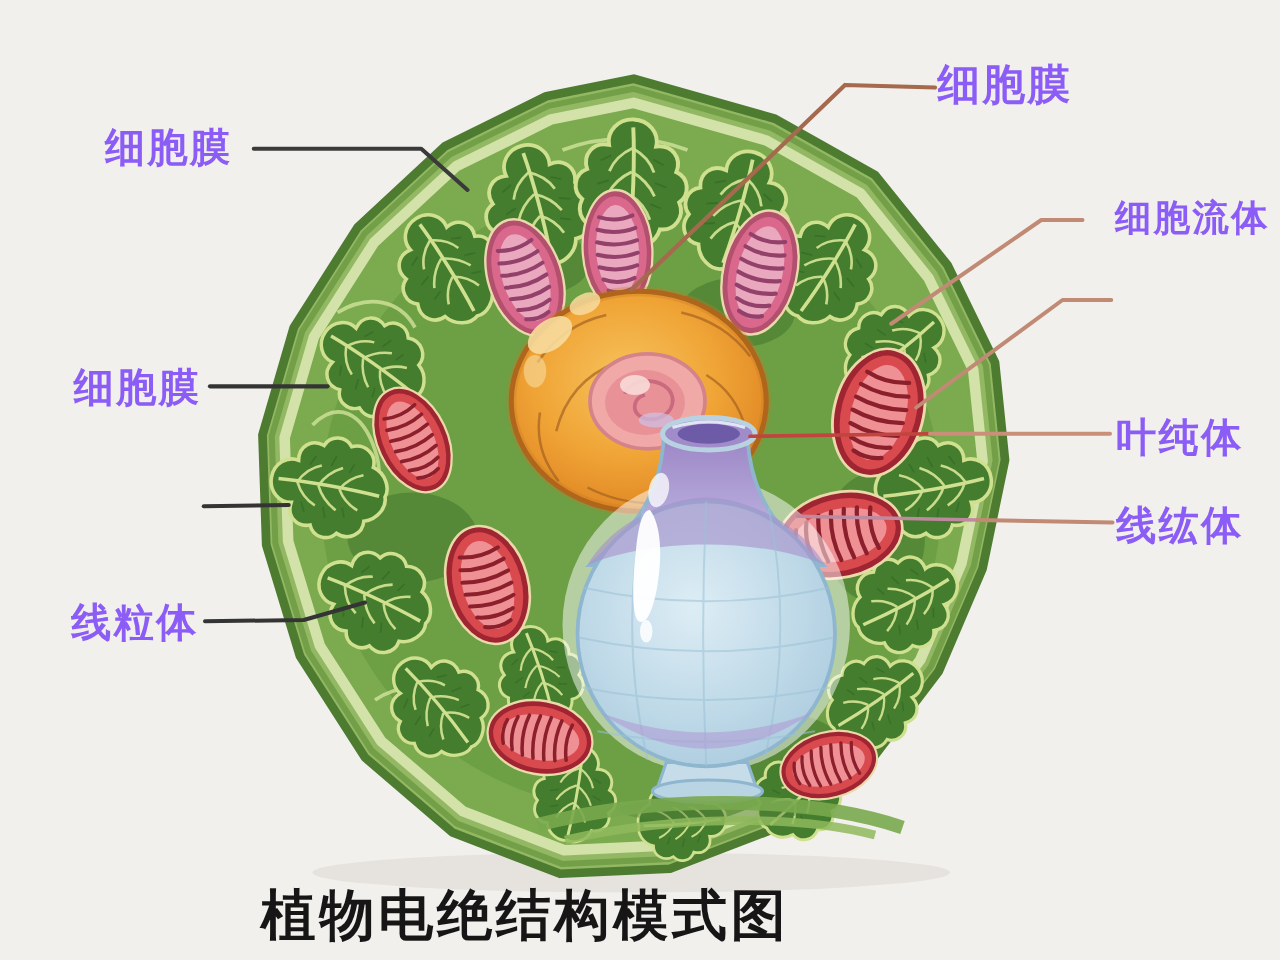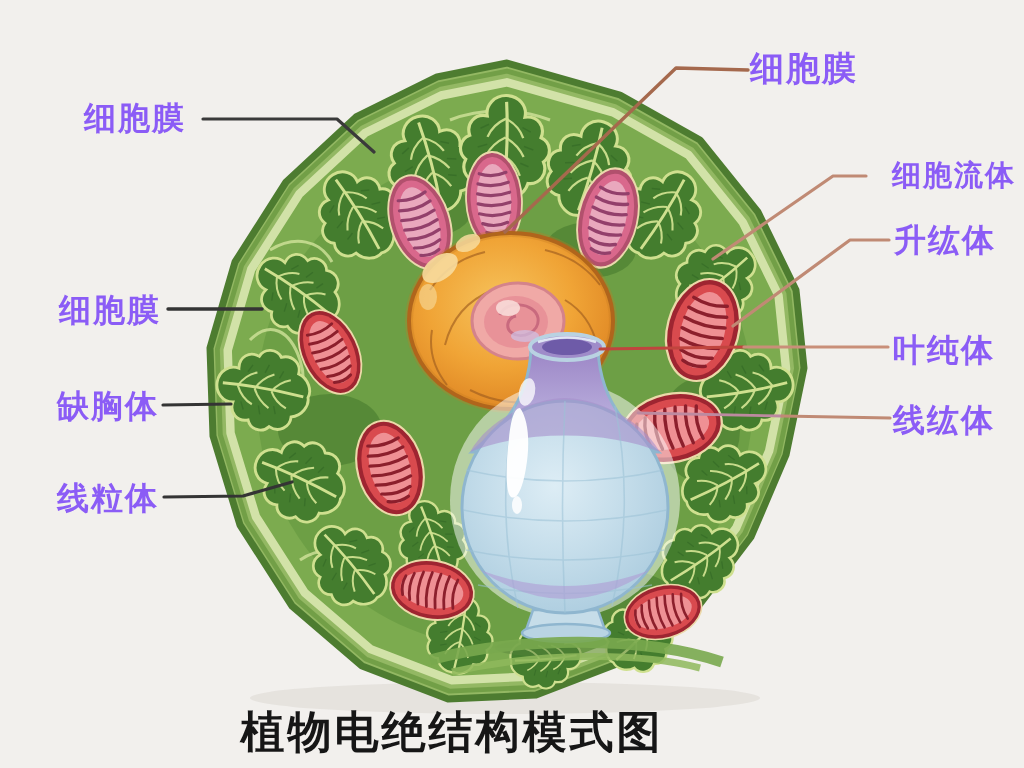--- a/index.html
+++ b/index.html
@@ -21,21 +21,20 @@
     line-height:1;
   }
   .title{
     position:absolute;
     left:0;top:703px;width:840px;
     text-align:center;
     font-weight:700;
     font-size:44px;
     letter-spacing:3px;
     color:#161616;
-    margin-left:32px;
   }
 </style>
 </head>
 <body>
 
 <div id="stage">
 
   <svg id="cell-art" width="1024" height="768" viewBox="0 0 1024 768">
     <defs>
       <radialGradient id="gradNuc" cx="45%" cy="40%" r="65%">
@@ -187,27 +186,25 @@
       <path d="M782,416 L890,418" stroke="#c08a74" stroke-width="3.2"></path>
     </g>
   </svg>
 
   <div class="lbl" style="left:84px;top:102px;font-size:32px;">细胞膜</div>
 
   <div class="lbl" style="left:750px;top:51px;font-size:34px;">细胞膜</div>
 
   <div class="lbl" style="left:892px;top:161px;font-size:29px;">细胞流体</div>
 
-  <div class="lbl" style="left:894px;top:224px;font-size:32px;">升纮体</div>
 
   <div class="lbl" style="left:893px;top:334px;font-size:32px;">叶纯体</div>
 
   <div class="lbl" style="left:893px;top:404px;font-size:32px;">线纮体</div>
 
   <div class="lbl" style="left:59px;top:294px;font-size:32px;">细胞膜</div>
 
-  <div class="lbl" style="left:57px;top:390px;font-size:32px;">缺胸体</div>
 
   <div class="lbl" style="left:57px;top:482px;font-size:32px;text-align:center;">线粒体</div>
 
   <div class="title">植物电绝结构模式图</div>
 
 </div>
 
 </body></html>

